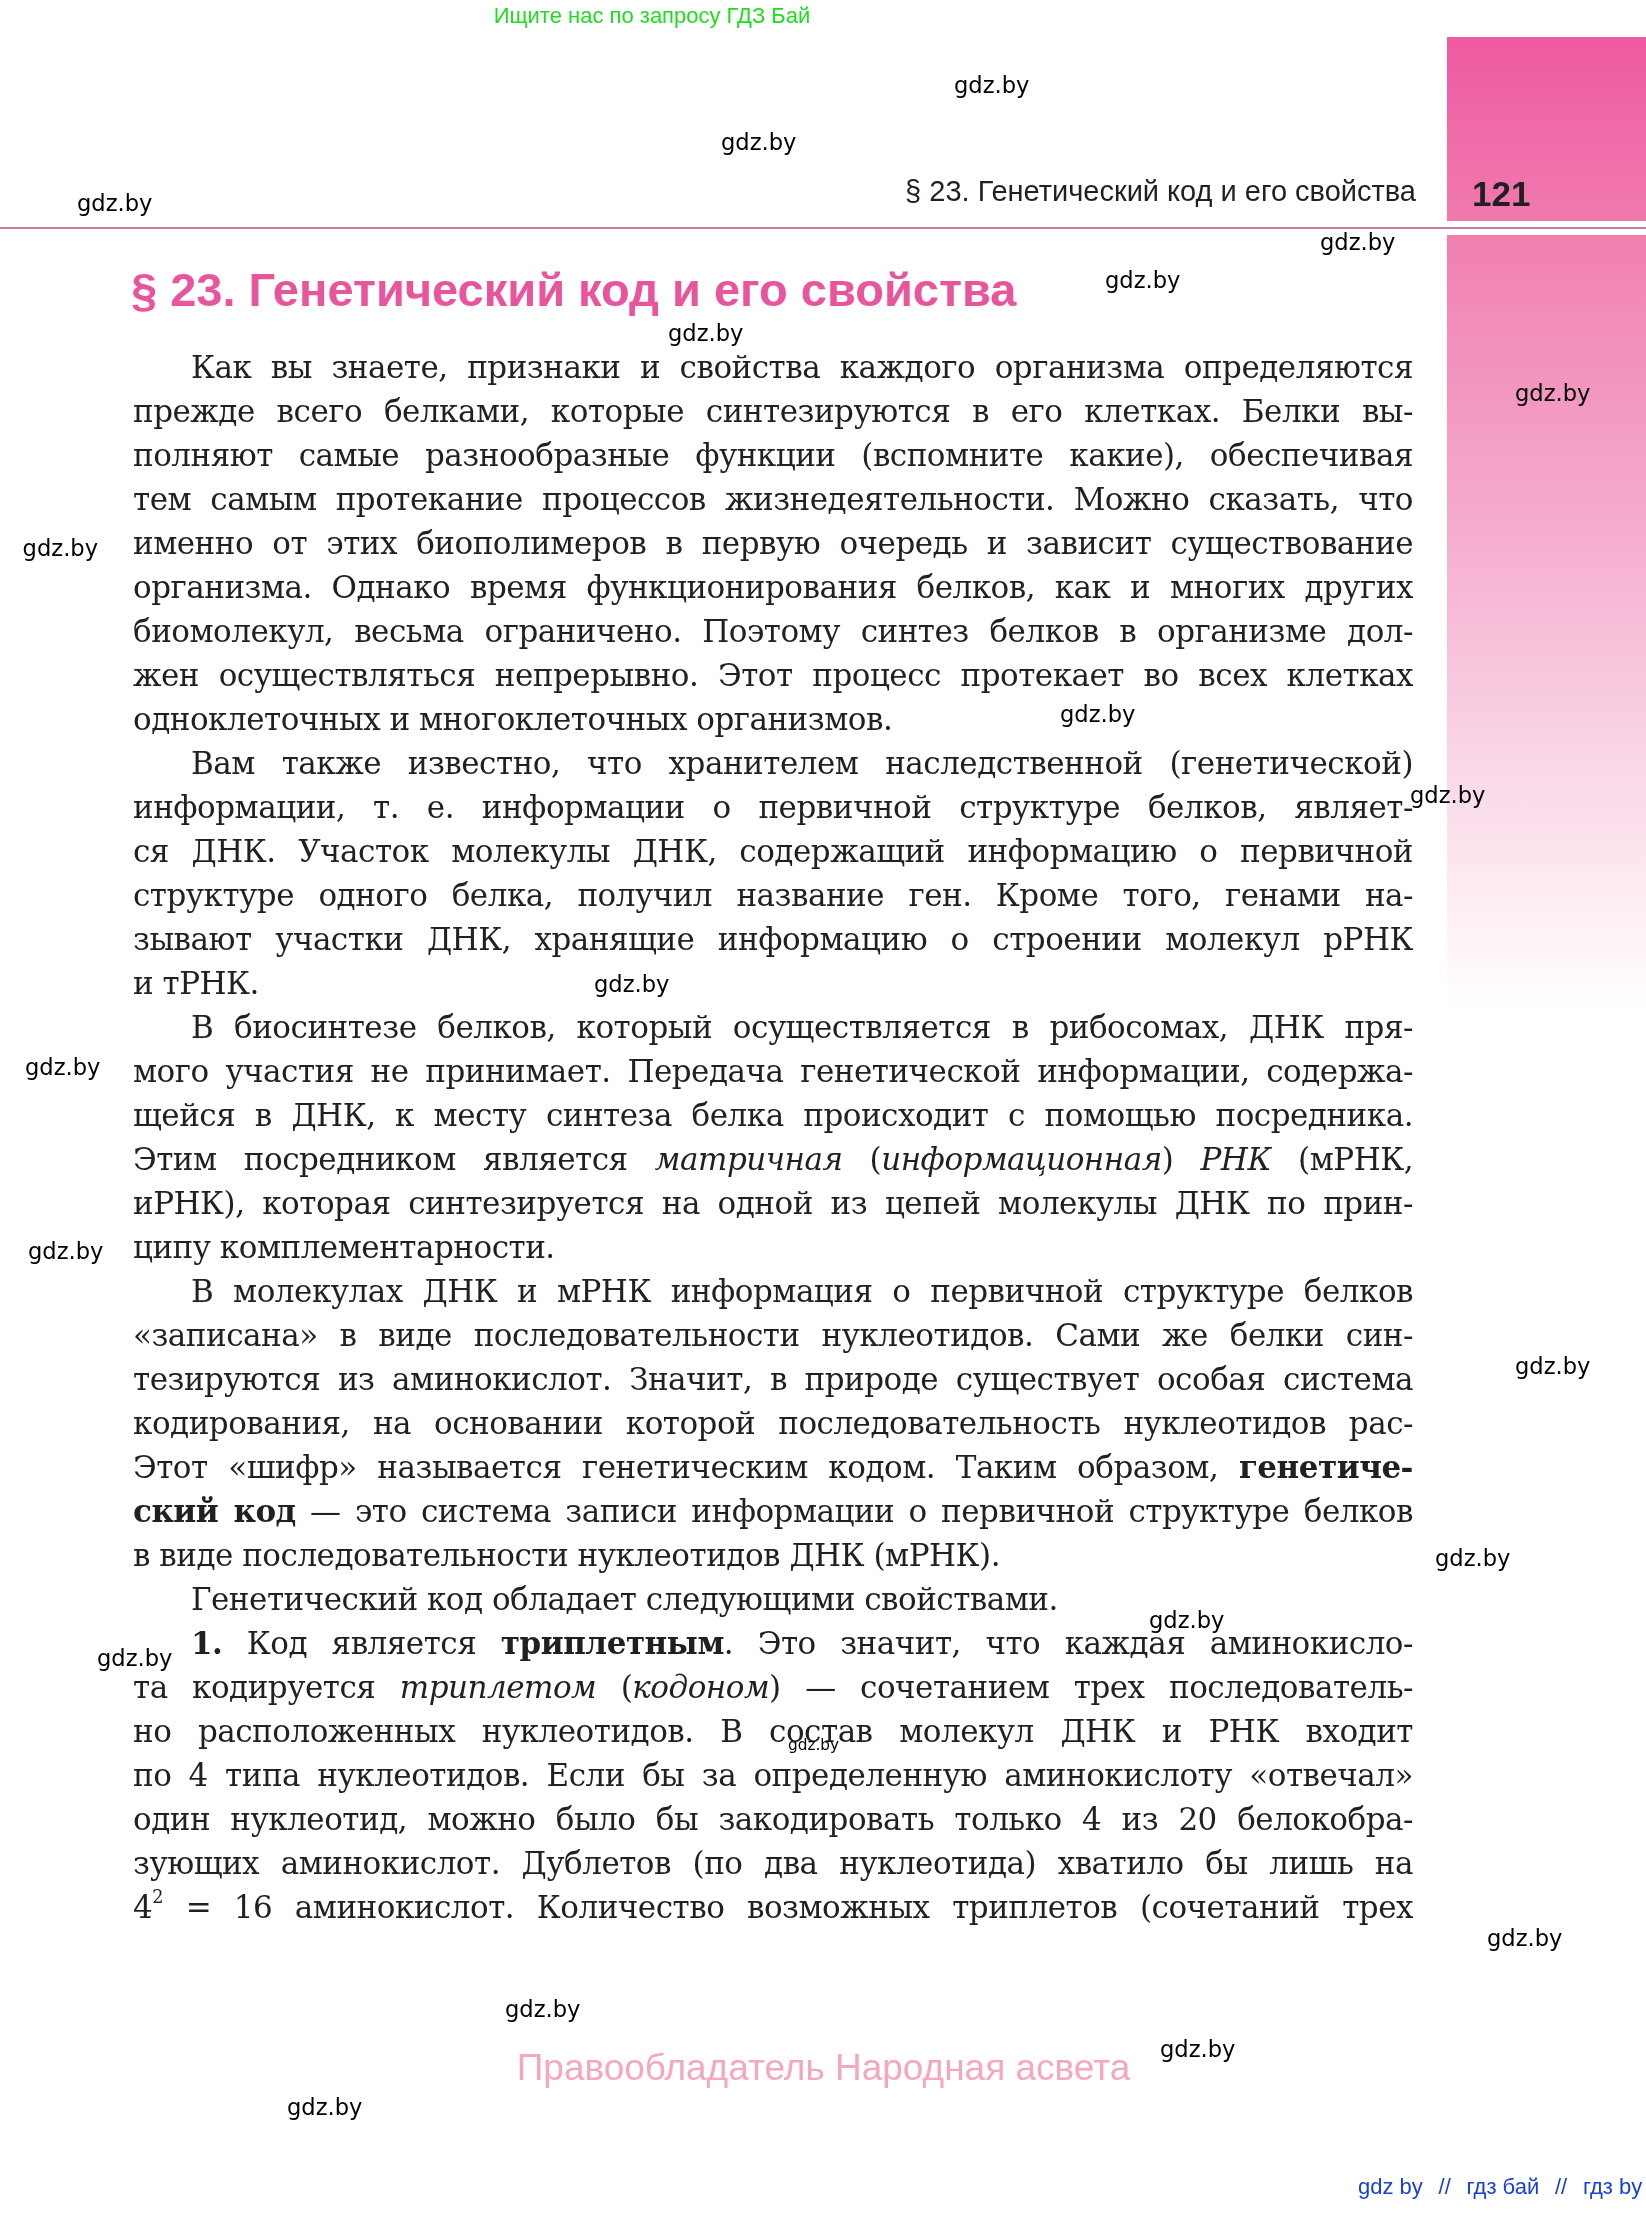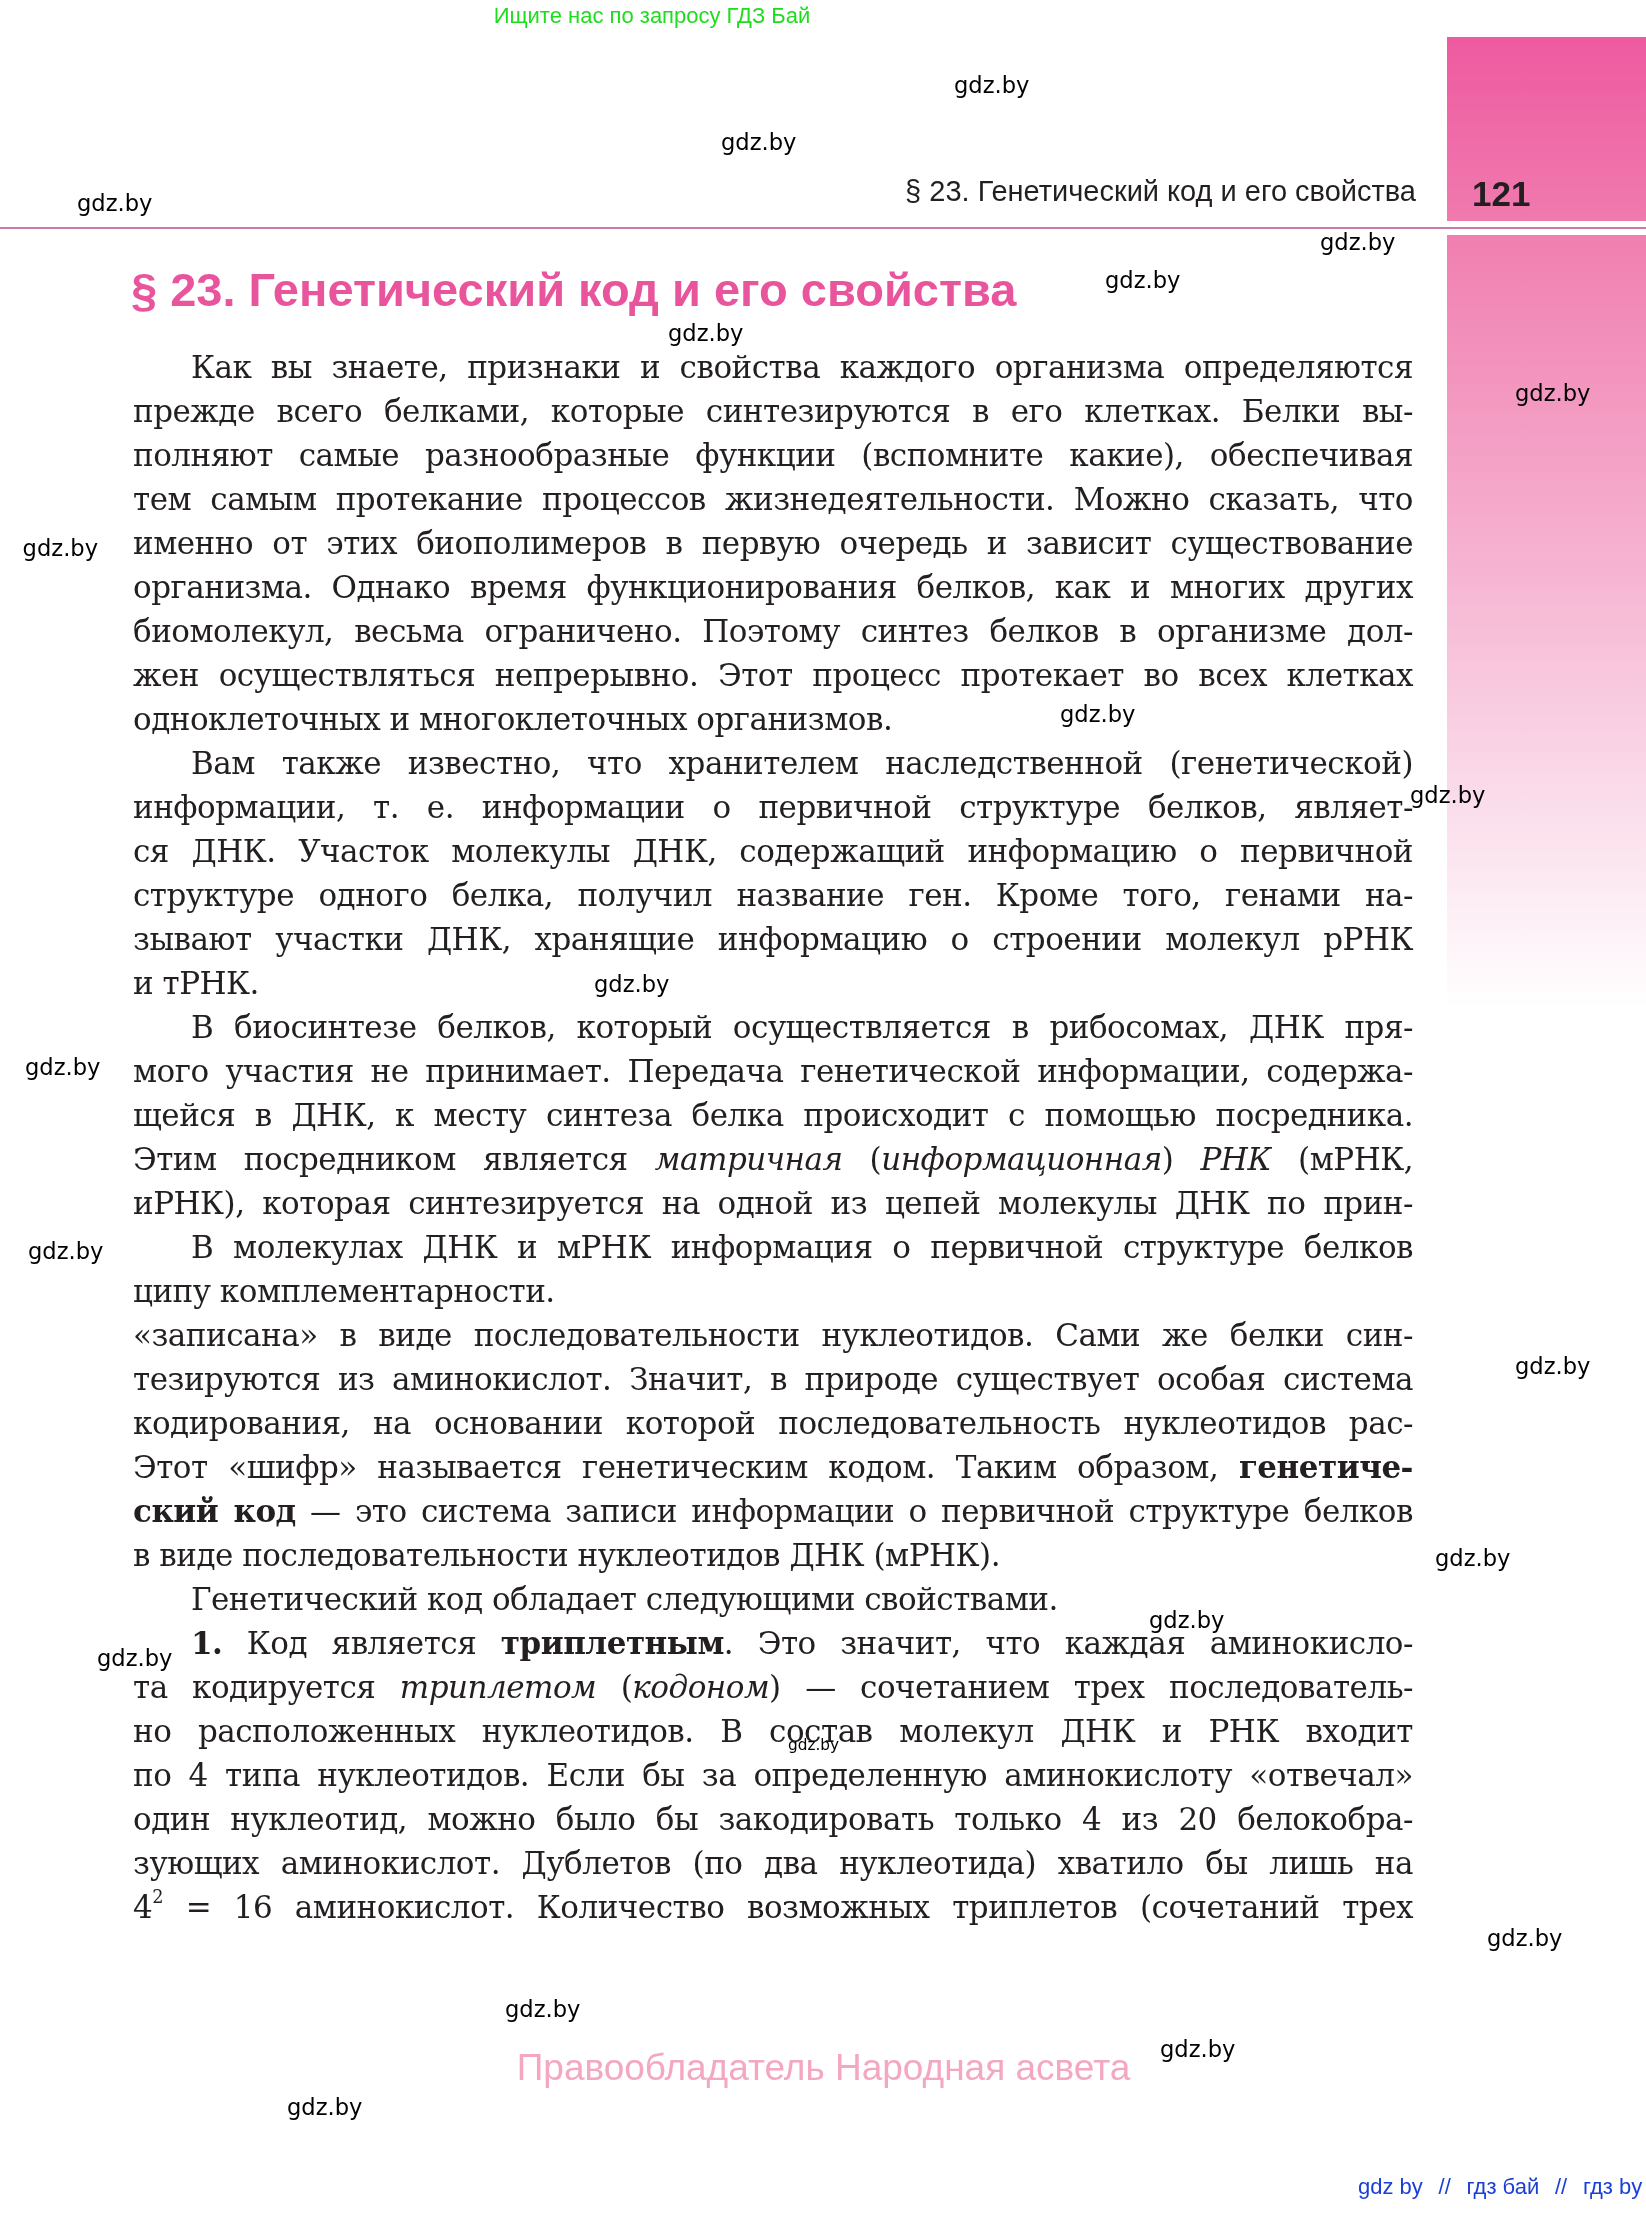--- a/index.html
+++ b/index.html
@@ -93,23 +93,23 @@
   <span class="line">ся ДНК. Участок молекулы ДНК, содержащий информацию о первичной</span>
   <span class="line">структуре одного белка, получил название ген. Кроме того, генами на-</span>
   <span class="line">зывают участки ДНК, хранящие информацию о строении молекул рРНК</span>
   <span class="line last">и тРНК.</span>
 
   <span class="line indent">В биосинтезе белков, который осуществляется в рибосомах, ДНК пря-</span>
   <span class="line">мого участия не принимает. Передача генетической информации, содержа-</span>
   <span class="line">щейся в ДНК, к месту синтеза белка происходит с помощью посредника.</span>
   <span class="line"><span>Этим посредником является </span><i class="it">матричная</i><span> (</span><i class="it">информационная</i><span>) </span><i class="it">РНК</i><span> (мРНК,</span></span>
   <span class="line">иРНК), которая синтезируется на одной из цепей молекулы ДНК по прин-</span>
+  <span class="line last">ципу комплементарности.</span>
+
   <span class="line indent">В молекулах ДНК и мРНК информация о первичной структуре белков</span>
-
-  <span class="line last">ципу комплементарности.</span>
   <span class="line">«записана» в виде последовательности нуклеотидов. Сами же белки син-</span>
   <span class="line">тезируются из аминокислот. Значит, в природе существует особая система</span>
   <span class="line">кодирования, на основании которой последовательность нуклеотидов рас-</span>
   <span class="line"><span>Этот «шифр» называется генетическим кодом. Таким образом, </span><b class="bold">генетиче-</b></span>
   <span class="line"><b class="bold">ский код</b><span> — это система записи информации о первичной структуре белков</span></span>
   <span class="line last">в виде последовательности нуклеотидов ДНК (мРНК).</span>
 
   <span class="line indent last">Генетический код обладает следующими свойствами.</span>
 
   <span class="line indent"><b class="bold">1.</b><span> Код является </span><b class="bold">триплетным</b><span>. Это значит, что каждая аминокисло-</span></span>

